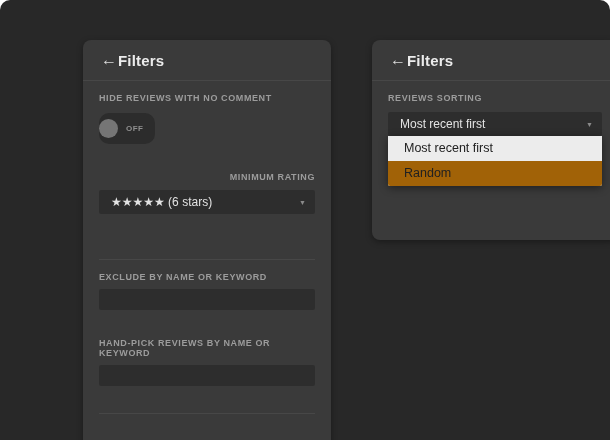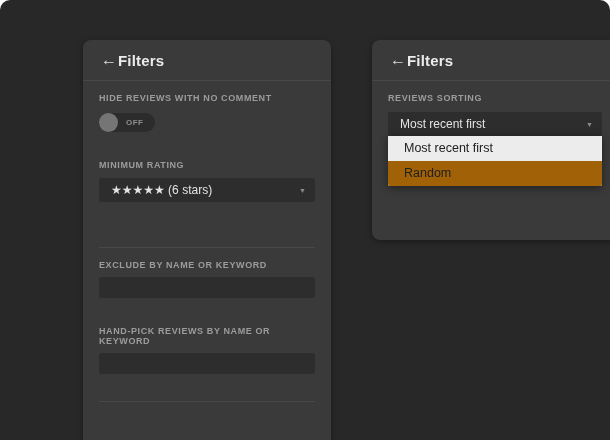--- a/index.html
+++ b/index.html
@@ -30,26 +30,26 @@
     margin-left:1px; font-size:15px; color:#ebebeb; letter-spacing:.2px;text-align:center;
   }
 
   .panel-body { padding:0 16px; }
 
   .section-label {
     font-size:9px; font-weight:700; letter-spacing:.6px;
     color:#9c9c9c; line-height:10px; text-transform:uppercase;
   }
   .lbl-1 { margin-top:12px; }
-  .lbl-2 { margin-top:28px; }
+  .lbl-2 { margin-top:28px;text-align:right; }
   .lbl-3 { margin-top:12px; }
   .lbl-4 { margin-top:28px; }
 
   .toggle {
-    margin-top:10px; width:56px; height:19px; background:#2c2c2c;
+    margin-top:10px; width:56px; height:31px; background:#2c2c2c;
     border-radius:10px; display:flex; align-items:center; cursor:pointer;
   }
   .toggle-knob { width:19px; height:19px; border-radius:50%; background:#757575; }
   .toggle-state { margin-left:8px; font-size:8px; font-weight:700; letter-spacing:.5px; color:#8f8f8f; }
 
   .select {
     height:24px; background:#2d2d2d; border-radius:2px;
     display:flex; align-items:center; justify-content:space-between;
     padding:0 9px 0 12px; cursor:pointer;
   }

